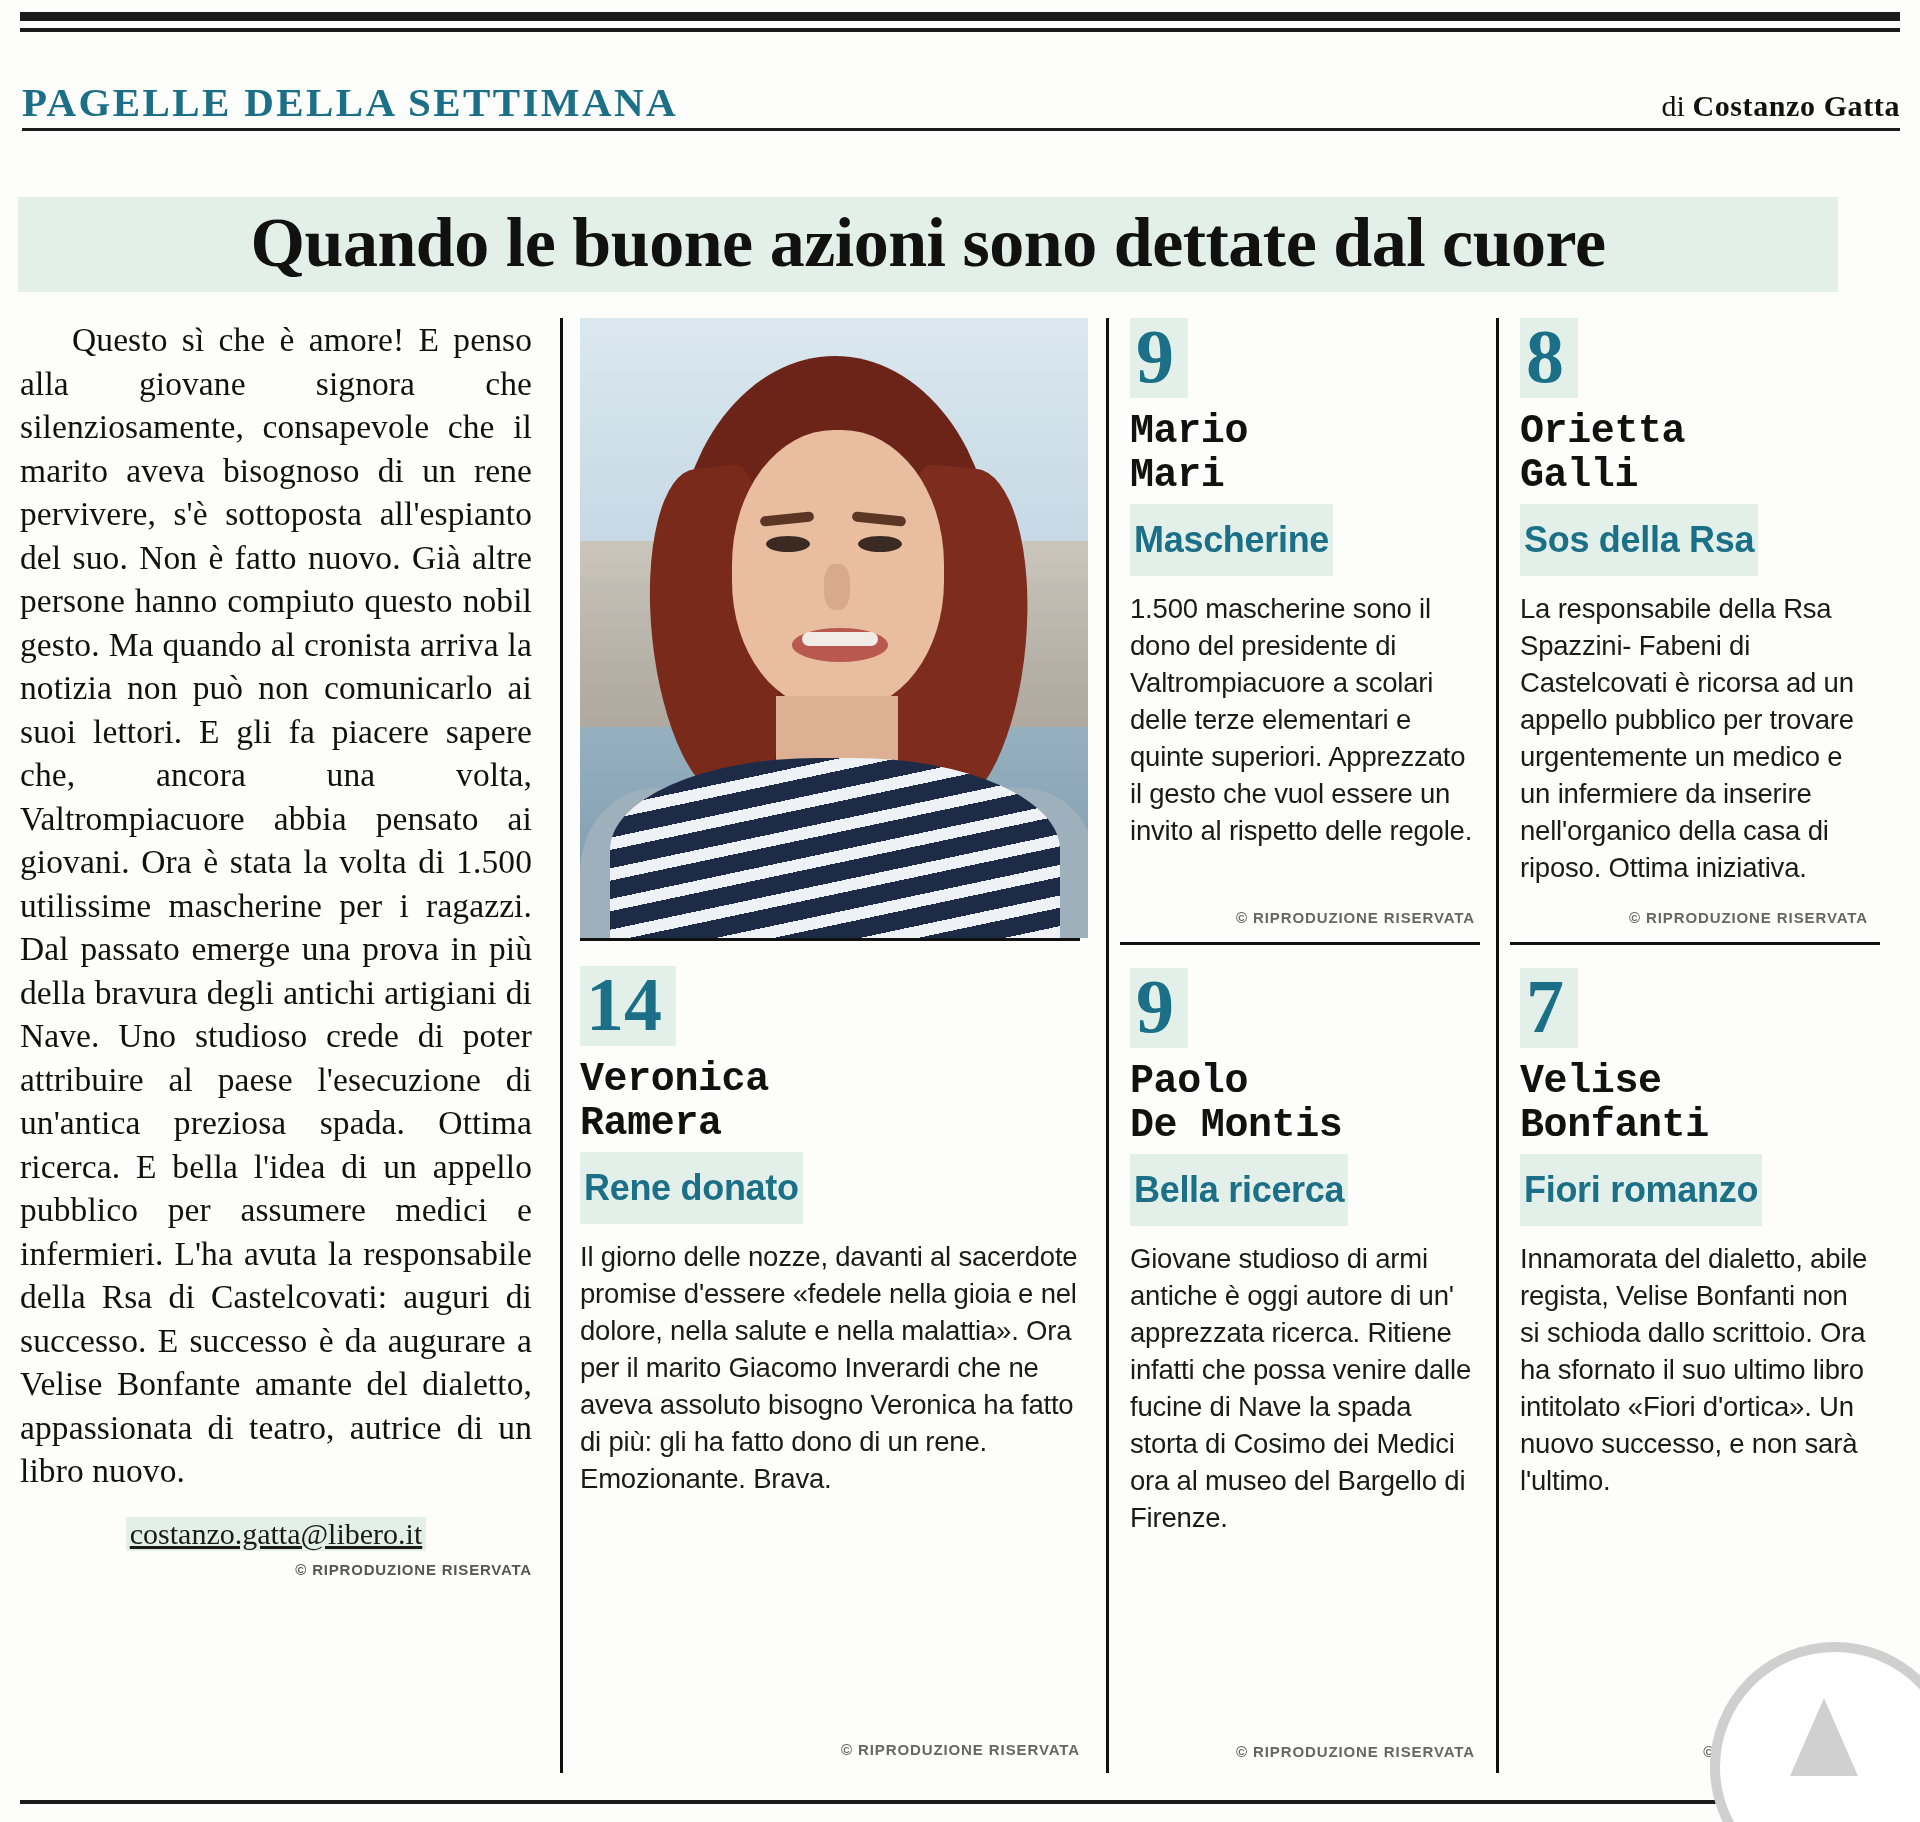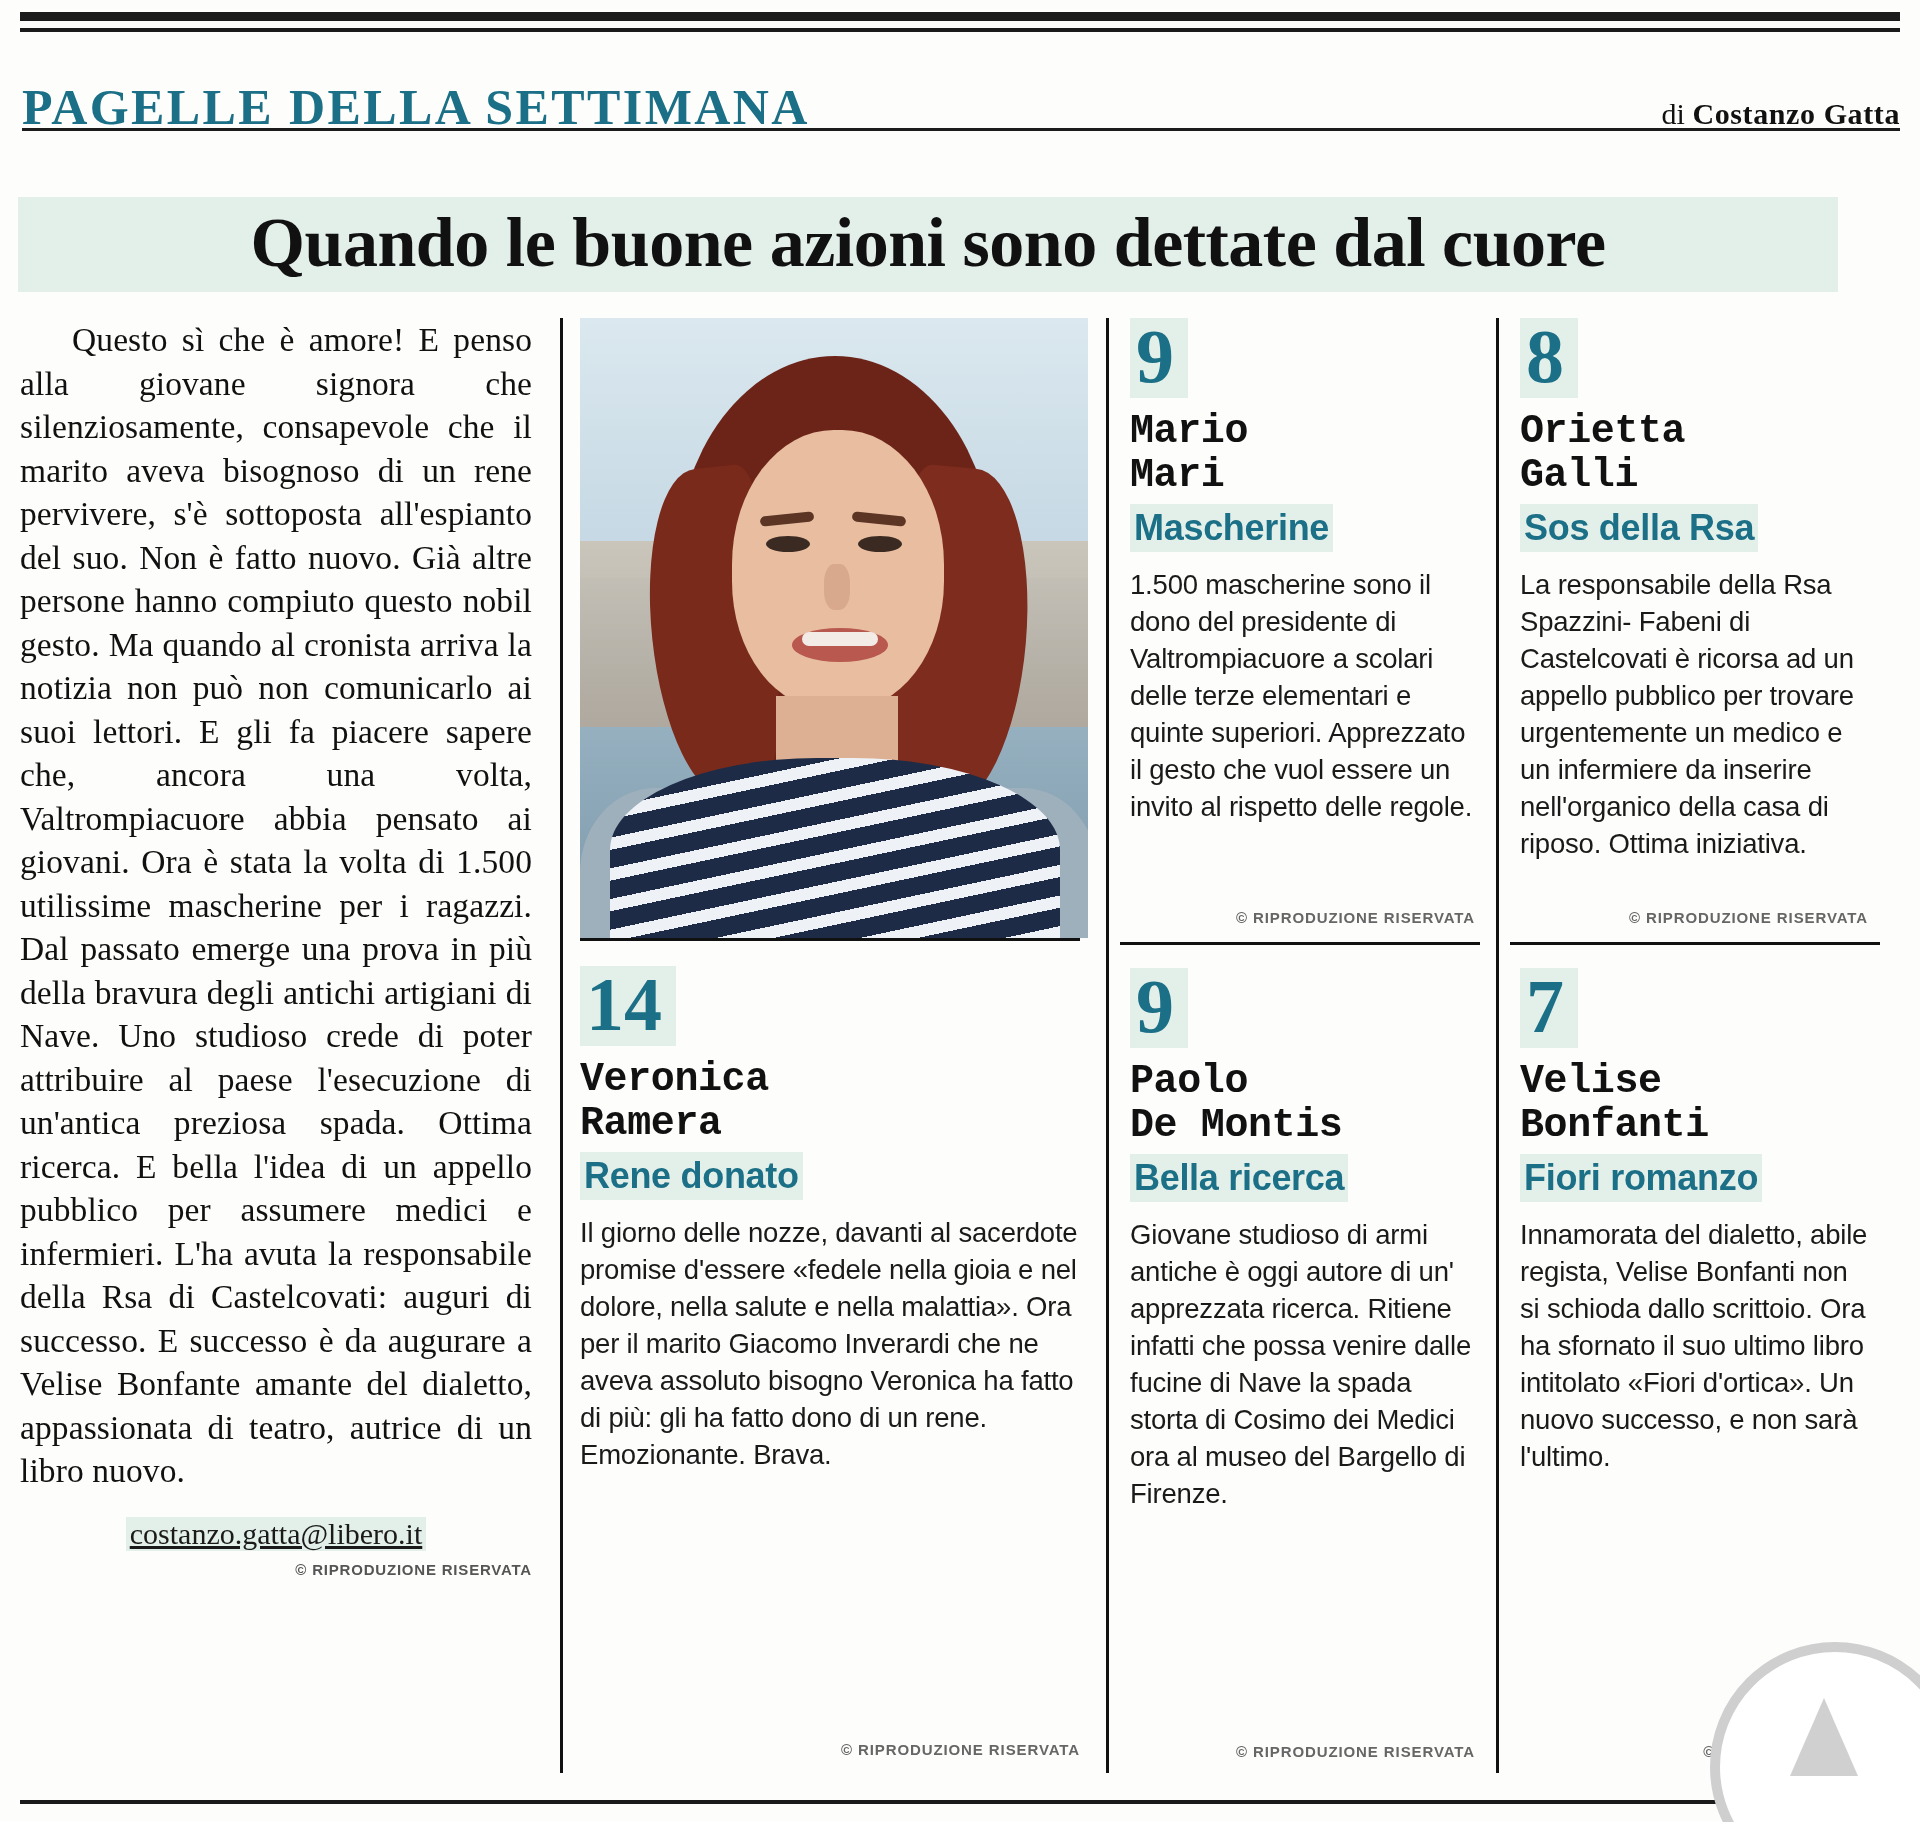--- a/index.html
+++ b/index.html
@@ -40,21 +40,21 @@
     position: absolute;
     left: 22px;
     top: 78px;
     width: 1878px;
     display: flex;
     align-items: baseline;
     justify-content: space-between;
   }
   .kicker {
     font-family: "Liberation Serif", serif;
-    font-size: 50px;
+    font-size: 41px;
     font-weight: bold;
     letter-spacing: 2.4px;
     color: #1b6f86;
     text-transform: uppercase;
   }
   .byline {
     font-family: "Liberation Serif", serif;
     font-size: 30px;
     color: #111;
     white-space: nowrap;
@@ -235,21 +235,21 @@
   }
   .card .topic {
     font-family: "Liberation Sans", sans-serif;
     font-weight: bold;
     font-size: 36px;
     line-height: 40px;
     color: #1b6f86;
     background: #e3efe9;
     display: inline-block;
     margin-top: 6px;
-    padding: 4px 4px;
+    padding: 16px 4px;
     letter-spacing: -0.3px;
   }
   .card .body {
     font-family: "Liberation Sans", sans-serif;
     font-size: 27.5px;
     line-height: 37px;
     color: #1a1a1a;
     margin-top: 14px;
     letter-spacing: -0.2px;
   }

